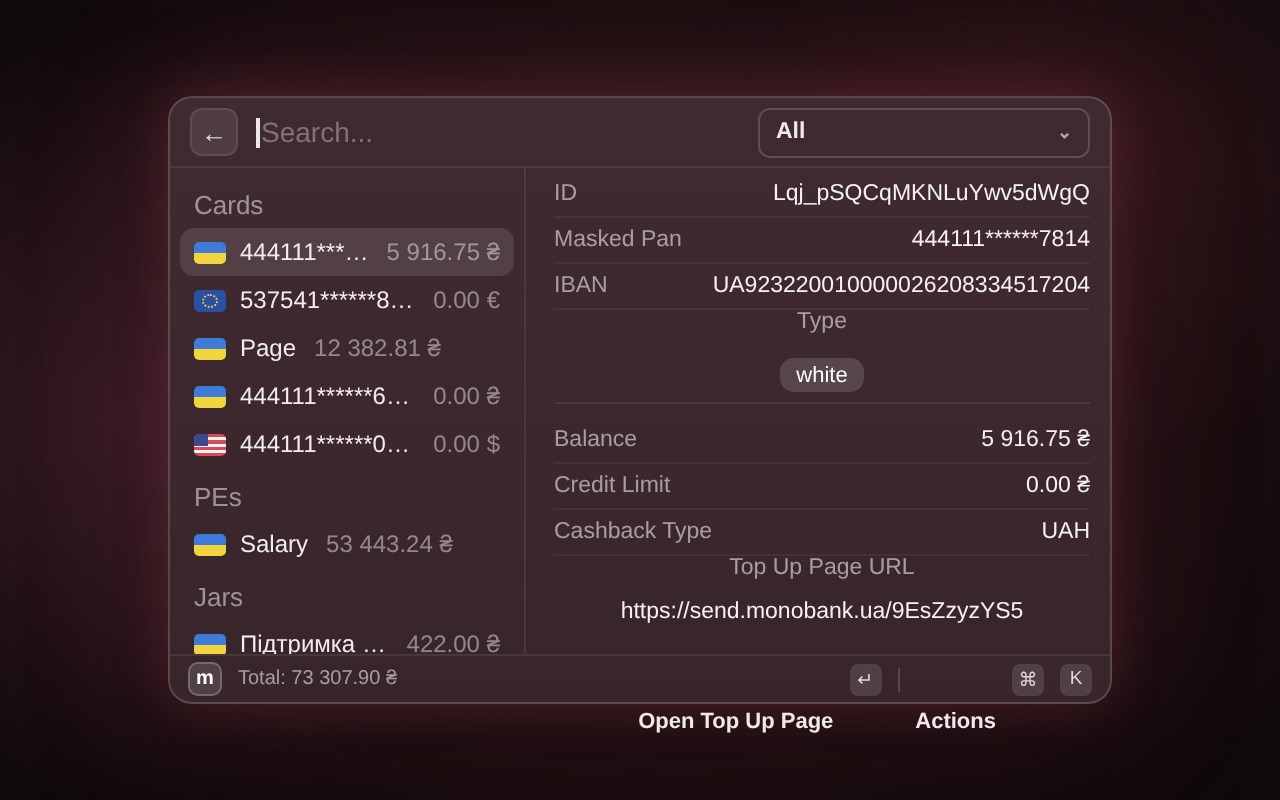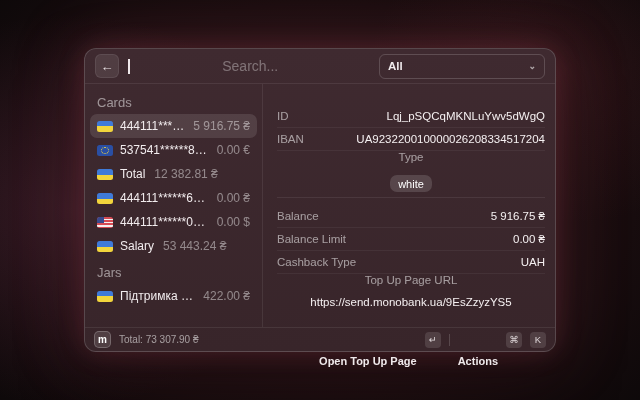--- a/index.html
+++ b/index.html
@@ -27,21 +27,21 @@
   }
   
   .hdr{height:34px;flex:none;display:flex;align-items:center;gap:9px;padding:0 10px;
        border-bottom:1px solid rgba(255,255,255,0.08);}
   .backbtn{width:22px;height:22px;flex:none;border-radius:6px;background:rgba(255,255,255,0.09);
        border:1px solid rgba(255,255,255,0.08);display:flex;align-items:center;justify-content:center;
        color:#e8e0e2;font-size:13px;cursor:default;}
   .searchwrap{flex:1;display:flex;align-items:center;min-width:0;}
   .caret{width:1.5px;height:15px;background:#efe8ea;margin-right:1px;flex:none;}
   .search{flex:1;background:transparent;border:none;outline:none;color:#f2ecee;
-       font-family:"Liberation Sans",sans-serif;font-size:14px;padding:0;min-width:0;text-align:center;}
+       font-family:"Liberation Sans",sans-serif;font-size:14px;padding:0;min-width:0;}
   .search::placeholder{color:rgba(255,255,255,0.34);}
   .dropdown{width:148px;flex:none;height:23px;border:1px solid rgba(255,255,255,0.17);border-radius:6px;
        display:flex;align-items:center;justify-content:space-between;padding:0 8px;
        font-size:11.5px;font-weight:bold;color:#f0eaec;}
   .chev{font-size:9px;color:rgba(255,255,255,0.6);}
   
   .content{flex:1;display:flex;min-height:0;}
   .left{width:178px;flex:none;border-right:1px solid rgba(255,255,255,0.08);
        padding:4px 5px;box-sizing:border-box;overflow:hidden;}
   .sec-title{font-size:13px;color:rgba(255,255,255,0.5);padding:7px 7px 4px;}
@@ -50,21 +50,21 @@
   .item-name{font-size:12px;color:#f2ecee;white-space:nowrap;overflow:hidden;text-overflow:ellipsis;}
   .item-amt{font-size:12px;color:rgba(255,255,255,0.45);white-space:nowrap;margin-left:2px;}
   .flag{width:16px;height:11px;border-radius:2.5px;flex:none;position:relative;overflow:hidden;}
   .flag.sm{width:14px;height:10px;}
   .flag.ua{background:linear-gradient(#3f7ad8 0 50%, #f2d53c 50% 100%);}
   .flag.eu{background:#2a4fa4;}
   .flag.eu::after{content:"";position:absolute;left:4px;top:2px;right:4px;bottom:2px;
        border:1px dotted #f2d53c;border-radius:50%;}
   .flag.us{background:repeating-linear-gradient(180deg,#d64b53 0 1.6px,#f4f1f1 1.6px 3.2px);}
   .flag.us::after{content:"";position:absolute;left:0;top:0;width:7px;height:6px;background:#3b4a8c;}
-  .right{flex:1;min-width:0;padding:2px 10px 0 14px;display:flex;flex-direction:column;justify-content:center;}
+  .right{flex:1;min-width:0;padding:2px 10px 0 14px;display:flex;flex-direction:column;}
   .grp{display:flex;flex-direction:column;}
   .grp + .grp{margin-top:7px;}
   .drow{display:flex;align-items:center;justify-content:space-between;gap:10px;
        min-height:22px;border-bottom:1px solid rgba(255,255,255,0.055);}
   .grp .drow:last-child{border-bottom:none;flex-direction:column;}
   .grp.first .drow:last-child{border-bottom:none;}
   .grp.first{border-bottom:1px solid rgba(255,255,255,0.08);padding-bottom:3px;}
   .dlabel{font-size:11.5px;color:rgba(255,255,255,0.55);white-space:nowrap;}
   .dvalue{font-size:11.5px;color:#f5f0f1;white-space:nowrap;overflow:hidden;text-overflow:ellipsis;
        display:flex;align-items:center;gap:6px;}
@@ -116,39 +116,40 @@
   </div>
 
   <div class="item">
     <span class="flag eu"></span>
     <span class="item-name">537541******8844</span>
     <span class="item-amt">0.00 €</span>
   </div>
 
   <div class="item">
     <span class="flag ua"></span>
-    <span class="item-name">Total</span>
+    <span class="item-name">Page</span>
     <span class="item-amt">12 382.81 ₴</span>
   </div>
 
   <div class="item">
     <span class="flag ua"></span>
     <span class="item-name">444111******6398</span>
     <span class="item-amt">0.00 ₴</span>
   </div>
 
   <div class="item">
     <span class="flag us"></span>
     <span class="item-name">444111******0162</span>
     <span class="item-amt">0.00 $</span>
   </div>
 </div>
   </div>
 
   <div>
+    <div class="sec-title">PEs</div>
     <div>
   <div class="item">
     <span class="flag ua"></span>
     <span class="item-name">Salary</span>
     <span class="item-amt">53 443.24 ₴</span>
   </div>
 </div>
   </div>
 
   <div>
@@ -162,20 +163,24 @@
 </div>
   </div>
 </div>
     <div class="right">
         <div class="grp first">
   <div class="drow">
     <span class="dlabel">ID</span>
     <span class="dvalue">Lqj_pSQCqMKNLuYwv5dWgQ</span>
   </div>
 
+  <div class="drow">
+    <span class="dlabel">Masked Pan</span>
+    <span class="dvalue">444111******7814</span>
+  </div>
 
   <div class="drow">
     <span class="dlabel">IBAN</span>
     <span class="dvalue">UA923220010000026208334517204</span>
   </div>
 
   <div class="drow">
     <span class="dlabel">Type</span>
     <span class="dvalue">
               <span class="badge">white</span>
@@ -183,21 +188,21 @@
   </div>
 </div>
         <div class="grp">
 
   <div class="drow">
     <span class="dlabel">Balance</span>
     <span class="dvalue">5 916.75 ₴</span>
   </div>
 
   <div class="drow">
-    <span class="dlabel">Balance Limit</span>
+    <span class="dlabel">Credit Limit</span>
     <span class="dvalue">0.00 ₴</span>
   </div>
 
   <div class="drow">
     <span class="dlabel">Cashback Type</span>
     <span class="dvalue">UAH</span>
   </div>
 
   <div class="drow">
     <span class="dlabel">Top Up Page URL</span>

